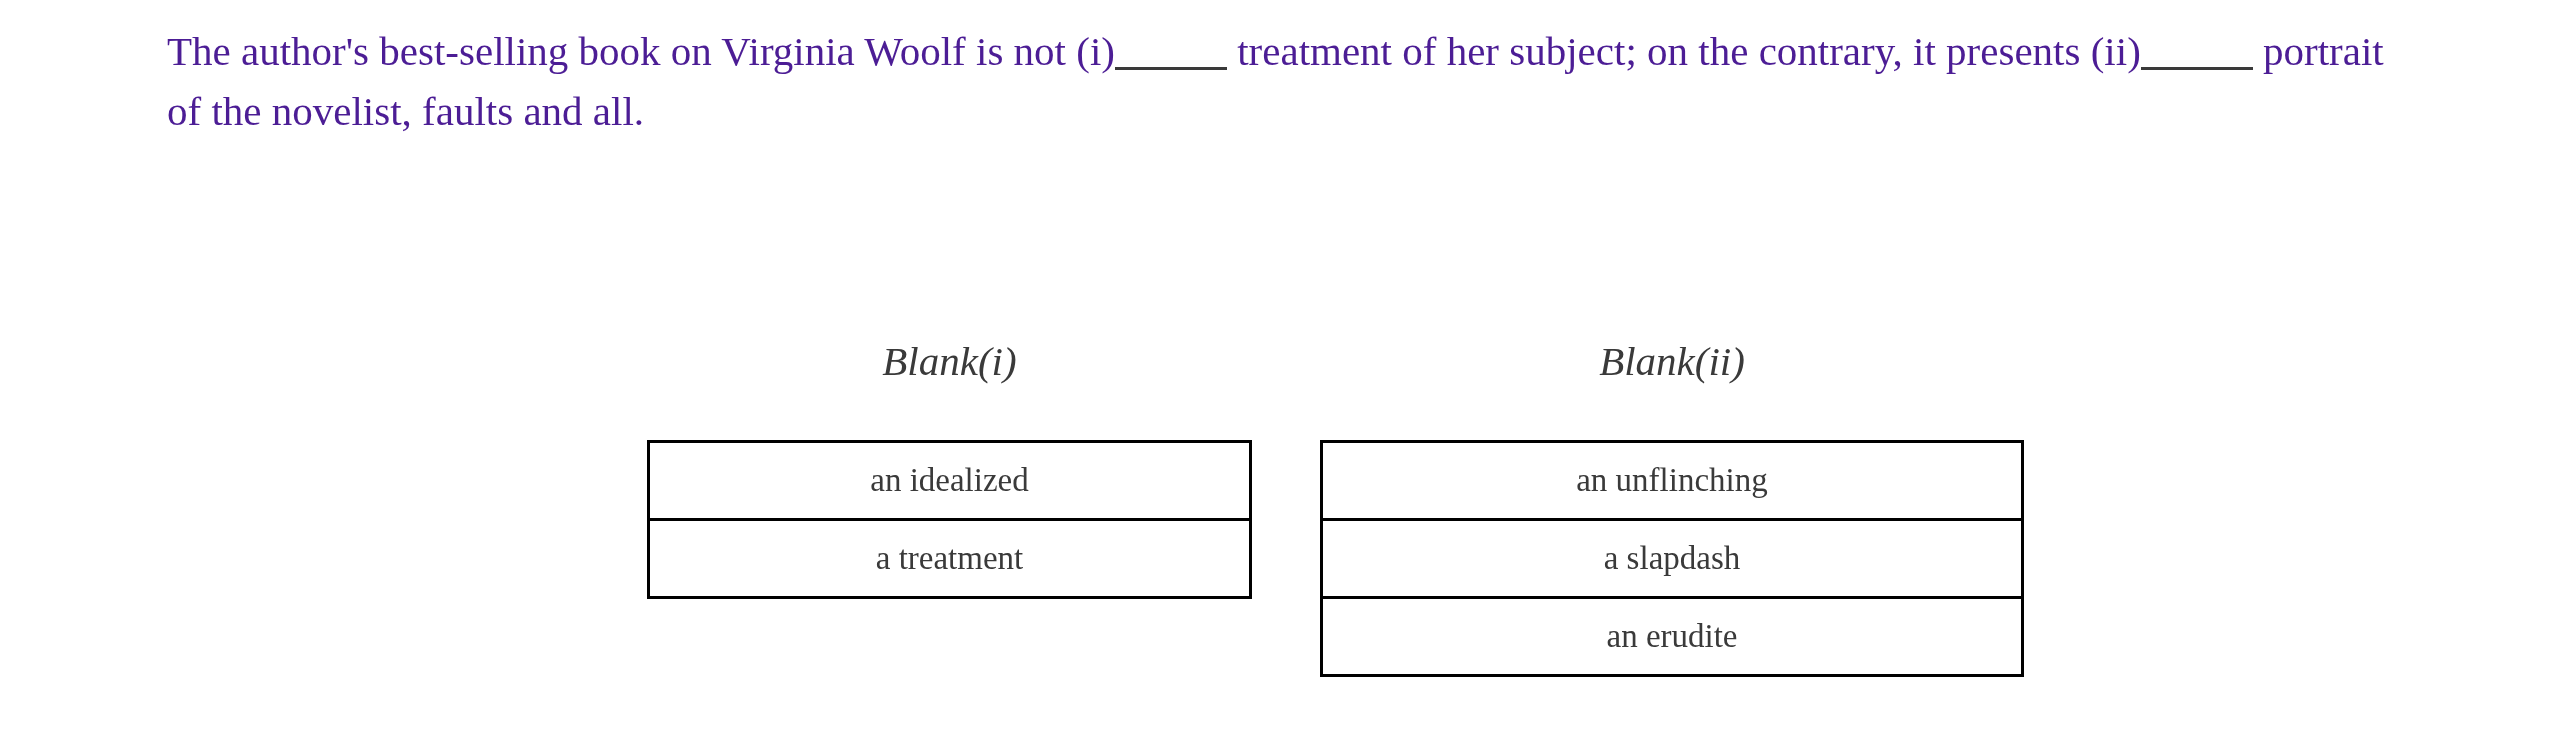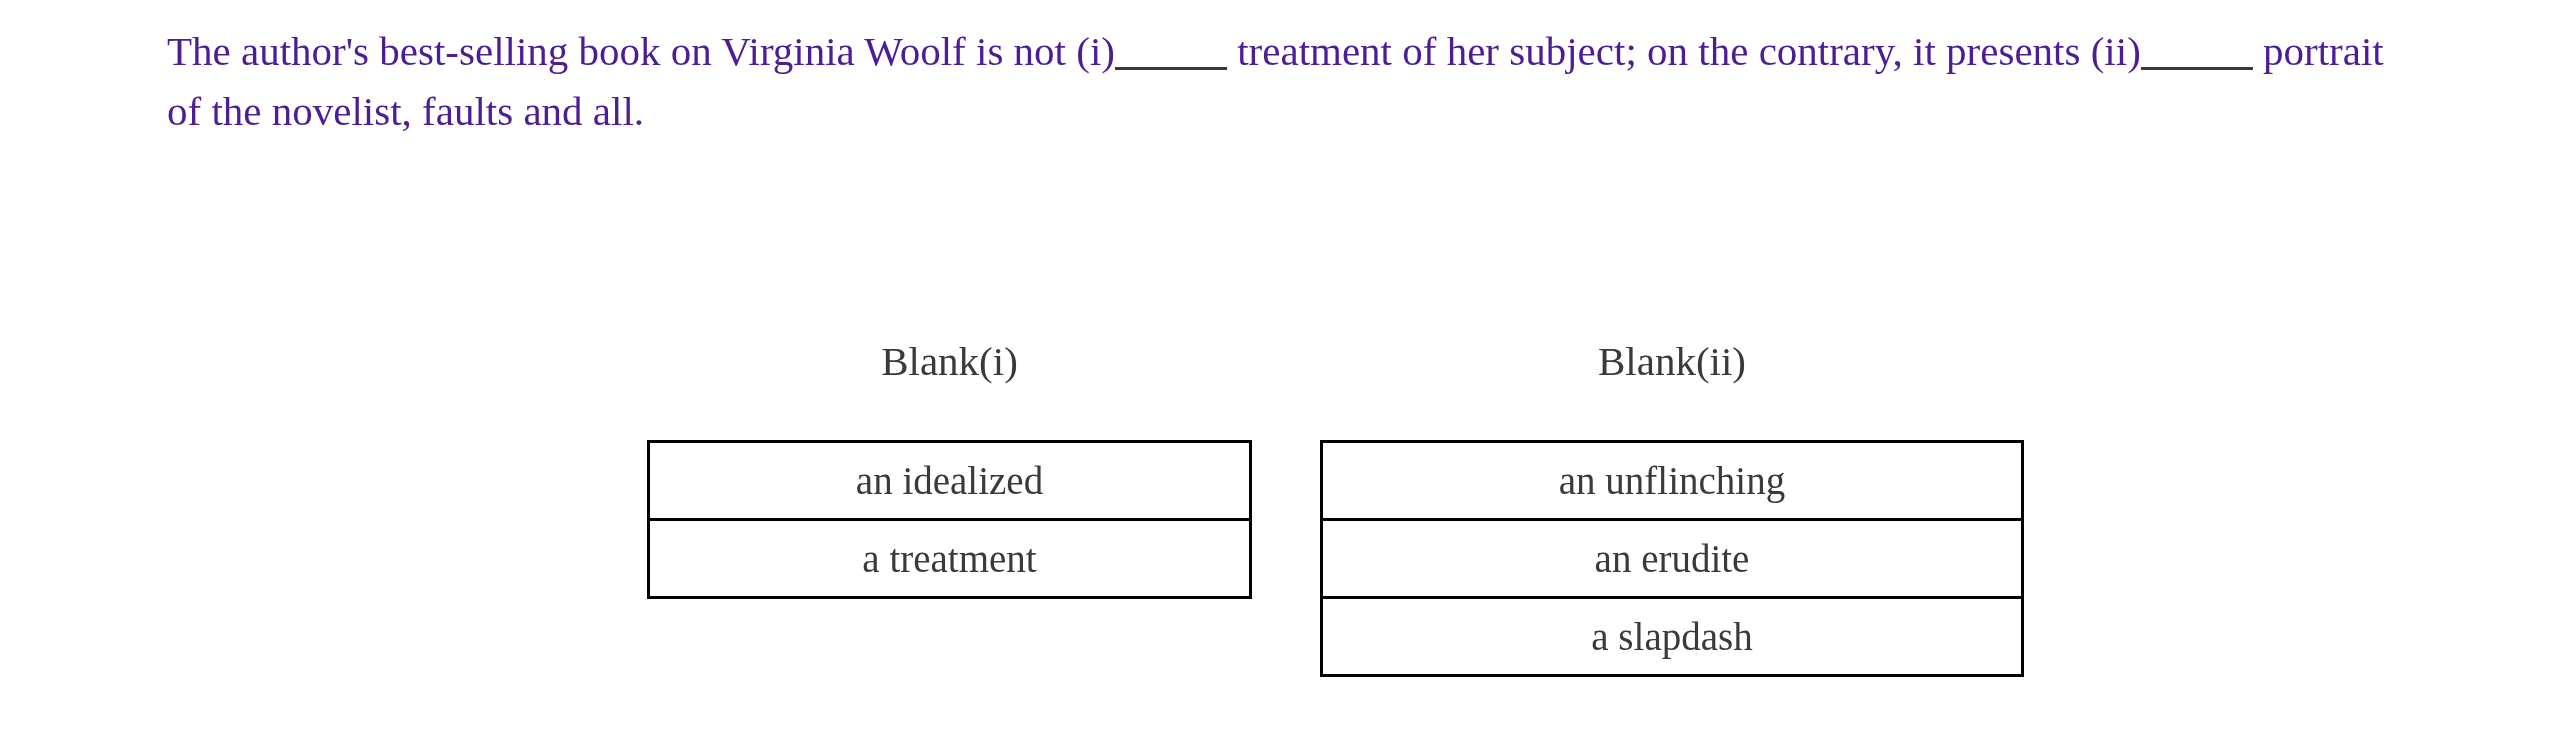--- a/index.html
+++ b/index.html
@@ -38,34 +38,35 @@
     text-align: center;
   }
   #group-i  { left: 647px;  width: 605px; }
   #group-ii { left: 1320px; width: 704px; }
 
   .group-label {
     display: block;
     font-size: 41px;
     line-height: 60px;
     color: #3a3a3a;
+    font-style: italic;
   }
 
   table.options {
     border-collapse: collapse;
     width: 100%;
     margin-top: 49px;
     table-layout: fixed;
   }
   table.options td {
     border: 3.1px solid #000000;
     height: 75px;
     text-align: center;
     vertical-align: middle;
-    font-size: 39px;
+    font-size: 33px;
     color: #3a3a3a;
     background: #ffffff;
     padding: 0;
     margin-left: 44px;
   }
 </style>
 </head>
 <body>
 
 <div class="passage">
@@ -87,21 +88,21 @@
 </div>
 
 <div class="option-group" id="group-ii">
   <span class="group-label">Blank(ii)</span>
   <table class="options">
     <tbody>
       <tr>
         <td>an unflinching</td>
       </tr>
       <tr>
-        <td>an erudite</td>
+        <td>a slapdash</td>
       </tr>
       <tr>
-        <td>a slapdash</td>
+        <td>an erudite</td>
       </tr>
     </tbody>
   </table>
 </div>
 
 
 </body></html>

